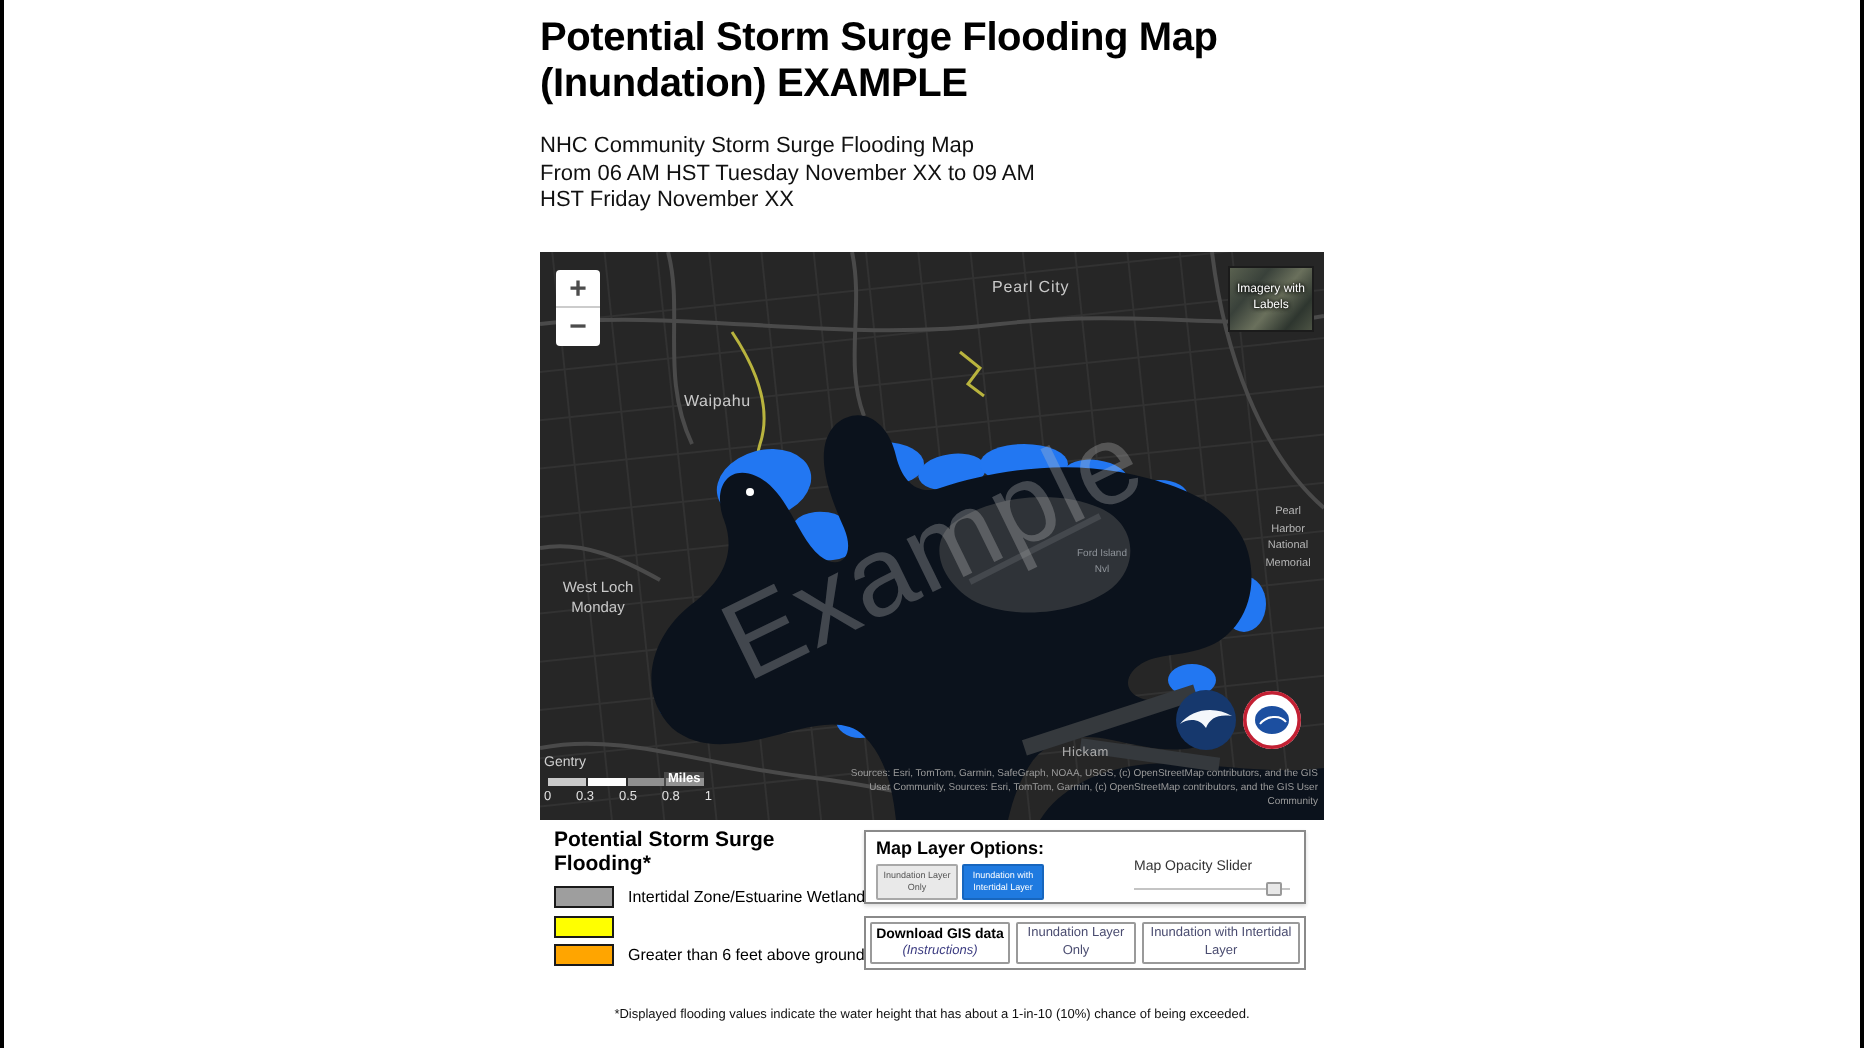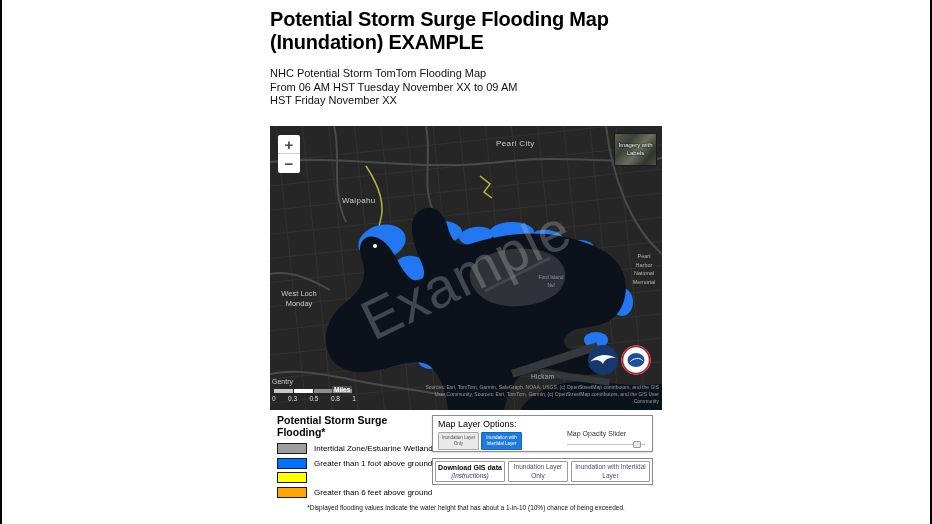--- a/index.html
+++ b/index.html
@@ -76,21 +76,21 @@
   .legend-title { font-size:10.5px; font-weight:bold; margin-bottom:5px; }
   .legend-row { display:flex; align-items:center; margin-bottom:3.5px; }
   .swatch { width:30px; height:11px; border:1px solid #1a1a1a; margin-right:7px; flex:none; }
   .legend-label { font-size:8px; font-weight:normal; }
 
   
   .layer-box {
     position:absolute; left:432px; top:415px; width:221px; height:37px;
     background:#fff; border:1px solid #8a8a8a; box-shadow:0 1px 2px rgba(0,0,0,0.15);
   }
-  .layer-title { font-size:9px; font-weight:normal; margin:3px 0 0 5px; }
+  .layer-title { font-size:9px; font-weight:bold; margin:3px 0 0 5px; }
   .toggle-row { position:absolute; left:5px; top:16px; display:flex; gap:2px; }
   .toggle-btn {
     font-size:4.5px; line-height:1.35; padding:2px 2px; width:41px; text-align:center;
     border:1px solid #a8a8a8; background:#e9e9e9; color:#555; cursor:pointer; border-radius:1px;
   }
   .toggle-btn.active { background:#1f7ae0; border-color:#1766be; color:#fff; }
   .opacity-label { position:absolute; left:134px; top:14px; font-size:7px; color:#333; }
   .opacity-slider { position:absolute; left:134px; top:28px; width:78px; height:1px; background:#c4c4c4; cursor:pointer; }
   .opacity-handle {
     position:absolute; left:66px; top:-3px; width:8px; height:7px;
@@ -120,21 +120,21 @@
 </style>
 </head>
 <body>
 
 <div class="edge left"></div>
 <div class="edge right"></div>
 
 <h1 class="page-title">Potential Storm Surge Flooding Map (Inundation) EXAMPLE</h1>
 
 <div class="subtitle">
-  <div>NHC Potential Storm TomTom Flooding Map</div>
+  <div>NHC Community Storm Surge Flooding Map</div>
   <div>From 06 AM HST Tuesday November XX to 09 AM</div>
   <div>HST Friday November XX</div>
 </div>
 
 <div class="map">
 
   <svg class="base" width="392" height="284" viewBox="0 0 392 284">
     <rect width="392" height="284" fill="#262626"></rect>
 
     <g stroke="#323232" stroke-width="1" transform="rotate(-6 196 142)">
@@ -277,24 +277,20 @@
   </div>
 </div>
 
 <div class="legend">
   <div class="legend-title">Potential Storm Surge Flooding*</div>
   <div class="legend-row">
     <div class="swatch" style="background: rgb(158, 158, 158);"></div>
     <div class="legend-label">Intertidal Zone/Estuarine Wetland</div>
   </div>
   <div class="legend-row">
-    <div class="swatch" style="background: rgb(0, 112, 255);"></div>
-    <div class="legend-label">Greater than 1 foot above ground</div>
-  </div>
-  <div class="legend-row">
     <div class="swatch" style="background: rgb(255, 255, 0);"></div>
   </div>
   <div class="legend-row">
     <div class="swatch" style="background: rgb(255, 165, 0);"></div>
     <div class="legend-label">Greater than 6 feet above ground</div>
   </div>
 
 </div>
 
 <div class="layer-box">

